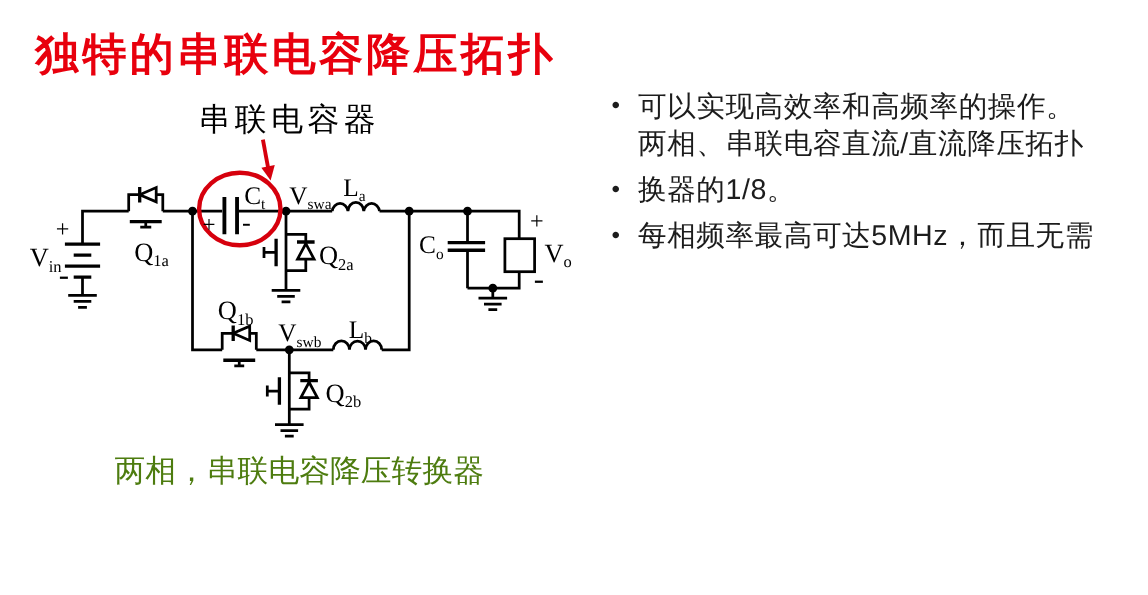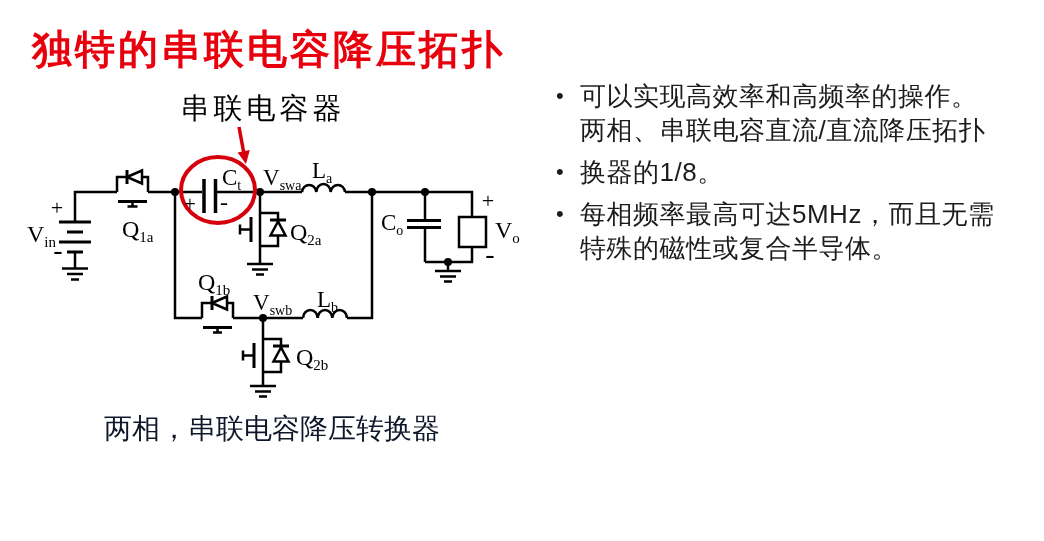--- a/index.html
+++ b/index.html
@@ -17,21 +17,21 @@
     position:absolute;left:16px;top:10px;margin:16px;
     font-family:"Liberation Serif",serif;font-weight:bold;
     font-size:40px;line-height:48px;letter-spacing:3px;
     color:var(--title-red);white-space:nowrap;
   }
   .diagram{position:absolute;left:0;top:85px;width:530px;height:340px;text-decoration:underline;}
   .diagram svg{display:block;}
   .caption{
     position:absolute;left:104px;top:412px;
     font-family:"Liberation Serif",serif;font-size:28px;line-height:34px;
-    color:#0f172a;white-space:nowrap;
+    color:#4d7c0f;white-space:nowrap;
   }
   .bullets{position:absolute;left:556px;top:79px;width:480px;}
   .bullet{display:flex;align-items:flex-start;margin-bottom:8px;color:var(--body-text);}
   .bullet .marker{
     flex:0 0 24px;width:24px;font-size:22px;line-height:34px;color:var(--body-text);
   }
   .bullet .btext{
     font-family:"Liberation Sans","Liberation Serif",sans-serif;
     font-size:26px;line-height:34px;letter-spacing:0.5px;
   }
@@ -212,16 +212,15 @@
     <div class="bullet">
       <span class="marker">•</span>
       <div class="btext">
         <div>换器的1/8。</div>
       </div>
     </div>
     <div class="bullet">
       <span class="marker">•</span>
       <div class="btext">
         <div>每相频率最高可达5MHz，而且无需</div>
-        <div>特殊的磁性或复合半导体。</div>
       </div>
     </div>
   </div>
 
 </body></html>

